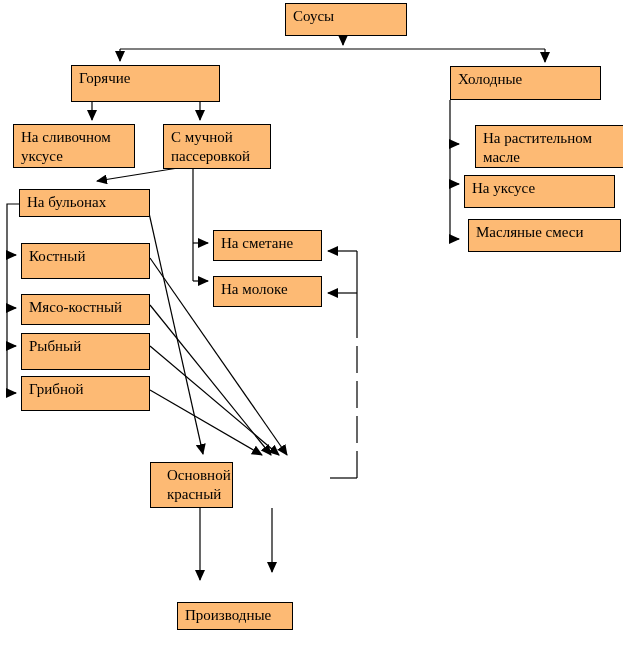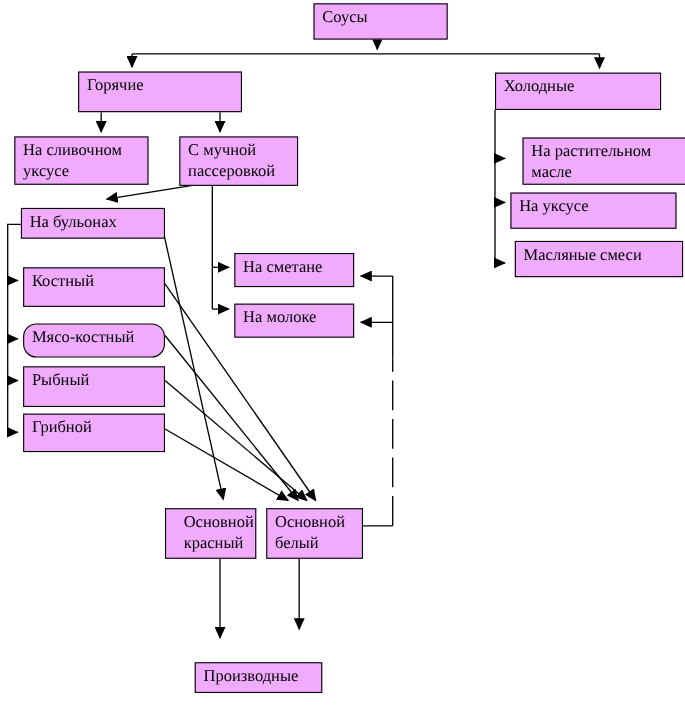--- a/index.html
+++ b/index.html
@@ -18,37 +18,37 @@
     position: absolute;
     left: 0;
     top: 0;
     width: 623px;
     height: 648px;
   }
   .node {
     position: absolute;
     box-sizing: border-box;
     border: 1px solid #000000;
-    background: #f0abfc;
+    background: #fdba74;
     color: #000000;
     font-family: "Liberation Serif", "DejaVu Serif", serif;
     font-size: 15px;
     line-height: 1.28;
     padding: 3px 7px;
     overflow: hidden;
   }
   
   #n-sauces     { left:285px; top:3px;   width:122px; height:33px; }
   #n-hot        { left:71px;  top:65px;  width:149px; height:37px; }
   #n-cold       { left:450px; top:66px;  width:151px; height:34px; }
   #n-butter     { left:13px;  top:124px; width:122px; height:44px; }
   #n-roux       { left:163px; top:124px; width:108px; height:45px; }
   #n-broths     { left:19px;  top:189px; width:131px; height:28px; }
   #n-bone       { left:21px;  top:243px; width:129px; height:36px; }
-  #n-meatbone   { left:21px;  top:294px; width:129px; height:31px;border-radius:12px; }
+  #n-meatbone   { left:21px;  top:294px; width:129px; height:31px; }
   #n-fish       { left:21px;  top:333px; width:129px; height:37px; }
   #n-mushroom   { left:21px;  top:376px; width:129px; height:35px; }
   #n-sourcream  { left:213px; top:230px; width:109px; height:31px; }
   #n-milk       { left:213px; top:276px; width:109px; height:31px; }
   #n-vegoil     { left:464px; top:125px; width:151px; height:43px;margin-left:11px; }
   #n-vinegar    { left:464px; top:175px; width:151px; height:33px; }
   #n-buttermix  { left:468px; top:219px; width:153px; height:33px; }
   #n-red        { left:150px; top:462px; width:83px;  height:46px;padding-left:16px; }
   #n-white      { left:242px; top:462px; width:88px;  height:46px; }
   #n-derived    { left:177px; top:602px; width:116px; height:28px; }
@@ -124,16 +124,15 @@
   <div class="node" id="n-bone">Костный</div>
   <div class="node" id="n-meatbone">Мясо-костный</div>
   <div class="node" id="n-fish">Рыбный</div>
   <div class="node" id="n-mushroom">Грибной</div>
   <div class="node" id="n-sourcream">На сметане</div>
   <div class="node" id="n-milk">На молоке</div>
   <div class="node" id="n-vegoil">На растительном масле</div>
   <div class="node" id="n-vinegar">На уксусе</div>
   <div class="node" id="n-buttermix">Масляные смеси</div>
   <div class="node" id="n-red">Основной красный</div>
-  <div class="node" id="n-white">Основной белый</div>
   <div class="node" id="n-derived">Производные</div>
 
 </div>
 
 </body></html>

